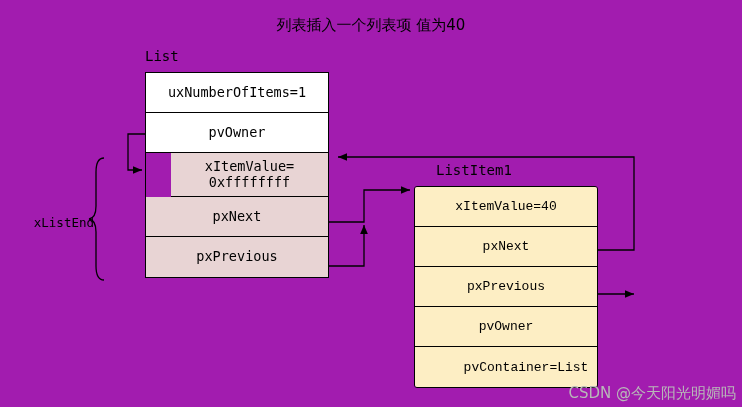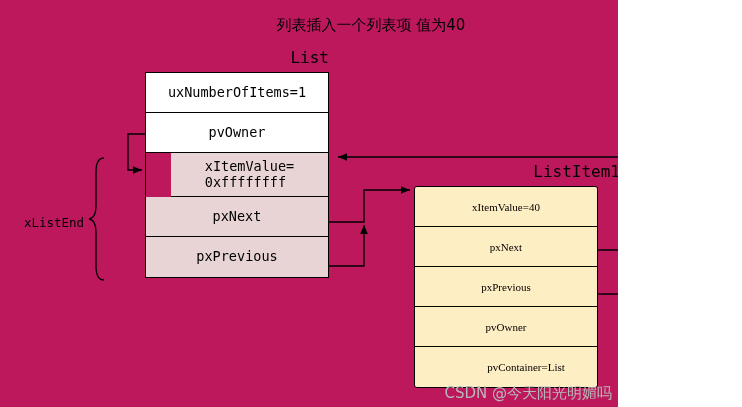--- a/index.html
+++ b/index.html
@@ -2,42 +2,42 @@
 <html><head>
 <meta charset="utf-8">
 <style>
   html, body {
     margin: 0;
     padding: 0;
     background: #ffffff;
   }
   #root {
     position: relative;
-    width: 618px;
+    width: 742px;
     height: 407px;
-    background: #be185d;
+    background: #a21caf;
     font-family: "Liberation Sans", sans-serif;
     overflow: hidden;
   }
   .abs { position: absolute; }
 
   #title {
     left: 0;
     top: 16px;
     width: 742px;
     text-align: center;
     font-size: 15px;
     color: #000;
     font-family: "DejaVu Sans", sans-serif;
   }
 
   .box-label {
-    font-size: 16px;
+    font-size: 14px;
     color: #000;
-    text-align: right;
+    text-align: left;
     font-family: "DejaVu Sans Mono", monospace;
   }
 
   
   #list-table {
     left: 145px;
     top: 72px;
     width: 184px;
     border: 1.5px solid #000;
     box-sizing: border-box;
@@ -46,21 +46,21 @@
     height: 40px;
     border-bottom: 1.5px solid #000;
     box-sizing: border-box;
     display: flex;
     align-items: center;
     justify-content: center;
     font-family: "DejaVu Sans Mono", monospace;
     font-size: 13.5px;
     color: #000;
     background: #ffffff;
-    text-align: left;
+    text-align: center;
     line-height: 1.15;
   }
   #list-table .cell.last { border-bottom: none; }
   #list-table .cell.shaded { background: #e8d4d4; }
   #list-table .cell.tall { height: 44px; margin-left: 25px; }
 
   
   #item-table {
     left: 414px;
     top: 186px;
@@ -70,39 +70,39 @@
     border-radius: 3px;
     overflow: hidden;
   }
   #item-table .cell {
     height: 40px;
     border-bottom: 1.5px solid #000;
     box-sizing: border-box;
     display: flex;
     align-items: center;
     justify-content: center;
-    font-family: Liberation Serif, serif;
-    font-size: 11px;
+    font-family: Liberation Mono, monospace;
+    font-size: 13px;
     color: #000;
     background: #fdeec4;
     text-align: center;
   }
   #item-table .cell.last { border-bottom: none; padding-left: 40px; }
 
   #list-caption { left: 145px; top: 48px; width: 184px; }
   #item-caption { left: 436px; top: 162px; width: 184px; }
 
   #xlistend-label {
     left: 14px;
     top: 215px;
     width: 80px;
     font-size: 12.5px;
     font-family: "DejaVu Sans Mono", monospace;
     color: #000;
-    text-align: center;
+    text-align: right;
   }
 
   #watermark {
     right: 6px;
     bottom: 4px;
     font-size: 15px;
     color: #b8b8b8;
     font-family: "DejaVu Sans", sans-serif;
   }
 

